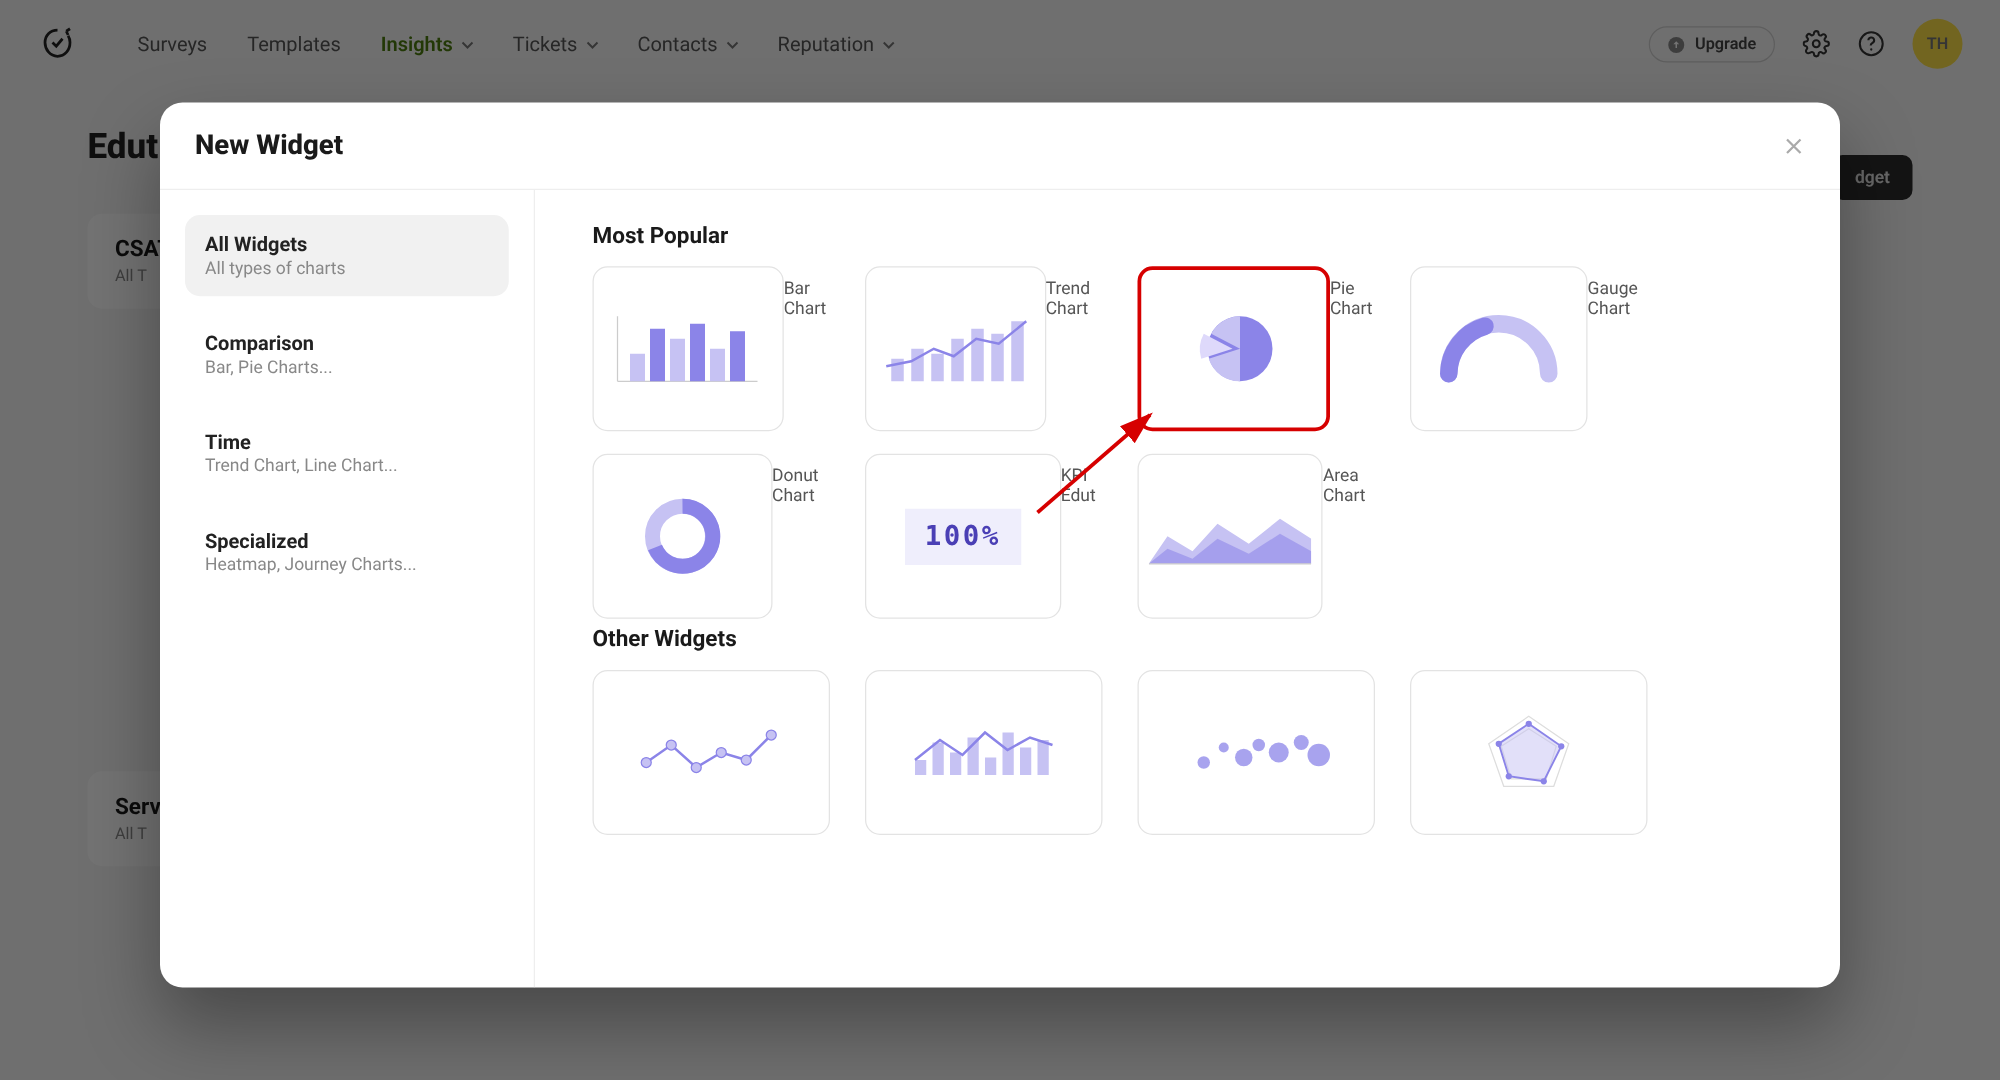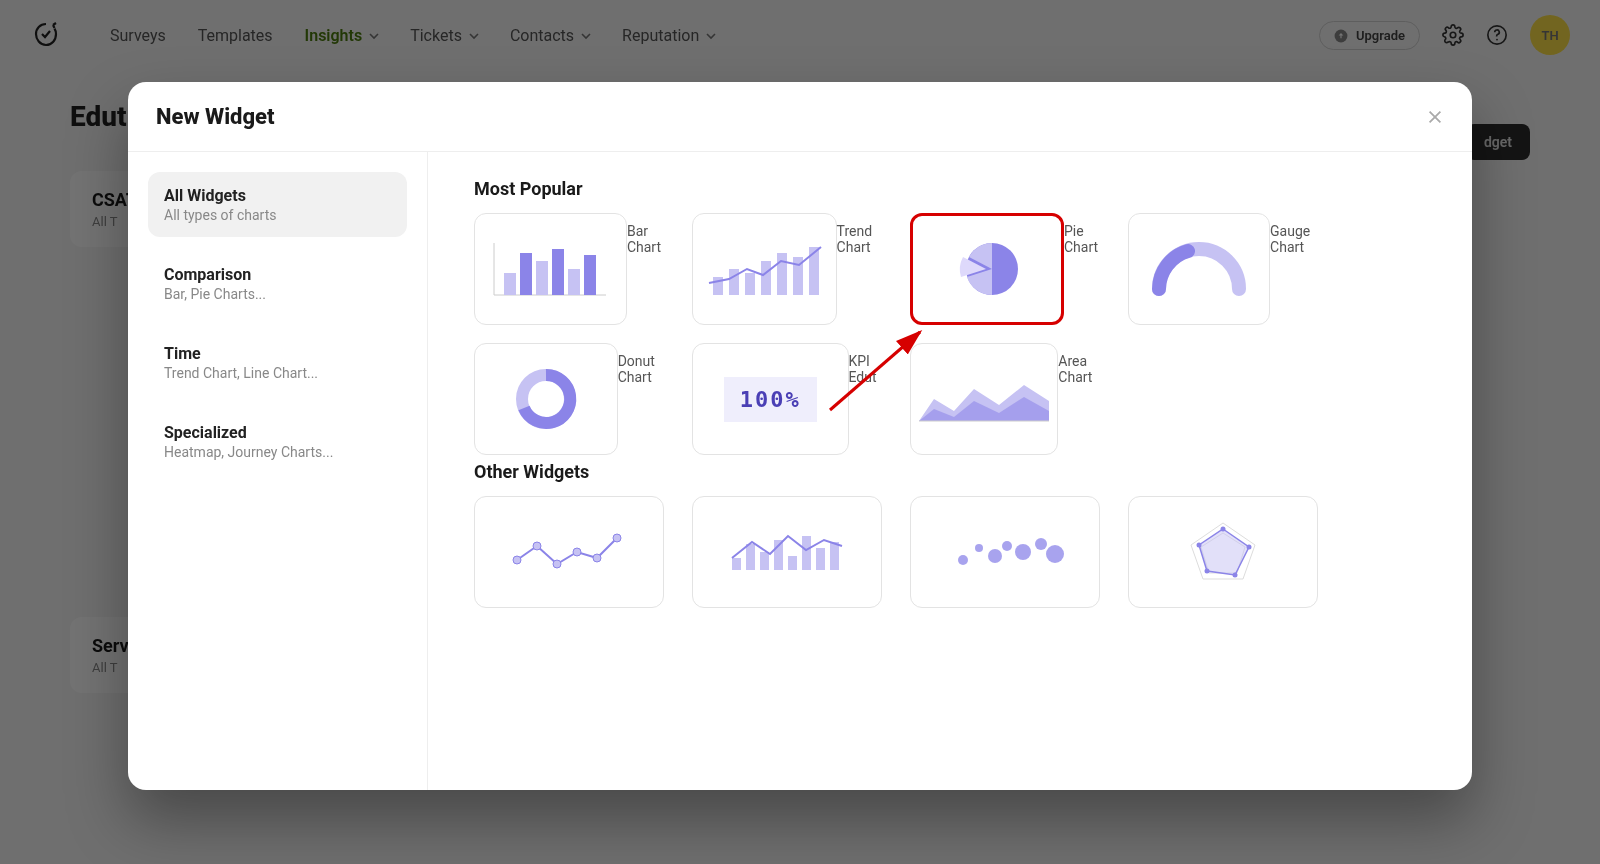--- a/index.html
+++ b/index.html
@@ -43,21 +43,21 @@
 .side-item .lbl{font-weight:700;font-size:16px;color:#222}
 .side-item .sub{font-size:14px;color:#888;margin-top:2px}
 .side-item.active{background:#f1f1f1}
 .side-item+.side-item{margin-top:14px}
 
 
 .grid-wrap{flex:1;padding:20px 46px;overflow:auto}
 .sect-title{font-weight:700;font-size:18px;margin:6px 0 14px}
 .grid{display:grid;grid-template-columns:repeat(4,200px);gap:18px}
 .wid{display:flex;flex-direction:row;align-items:flex-start;cursor:pointer}
-.wid-box{width:190px;height:112px;border:1px solid #e3e3e3;border-radius:12px;display:flex;align-items:center;justify-content:center;background:#fff}
+.wid-box{width:190px;height:132px;border:1px solid #e3e3e3;border-radius:12px;display:flex;align-items:center;justify-content:center;background:#fff}
 .wid-box.highlight{border:3px solid #d60000}
 .wid-lbl{font-size:14px;color:#555;margin-top:10px}
 
 
 .anno-arrow{position:absolute;pointer-events:none}
 
 
 svg{display:block}
 </style>
 </head>

